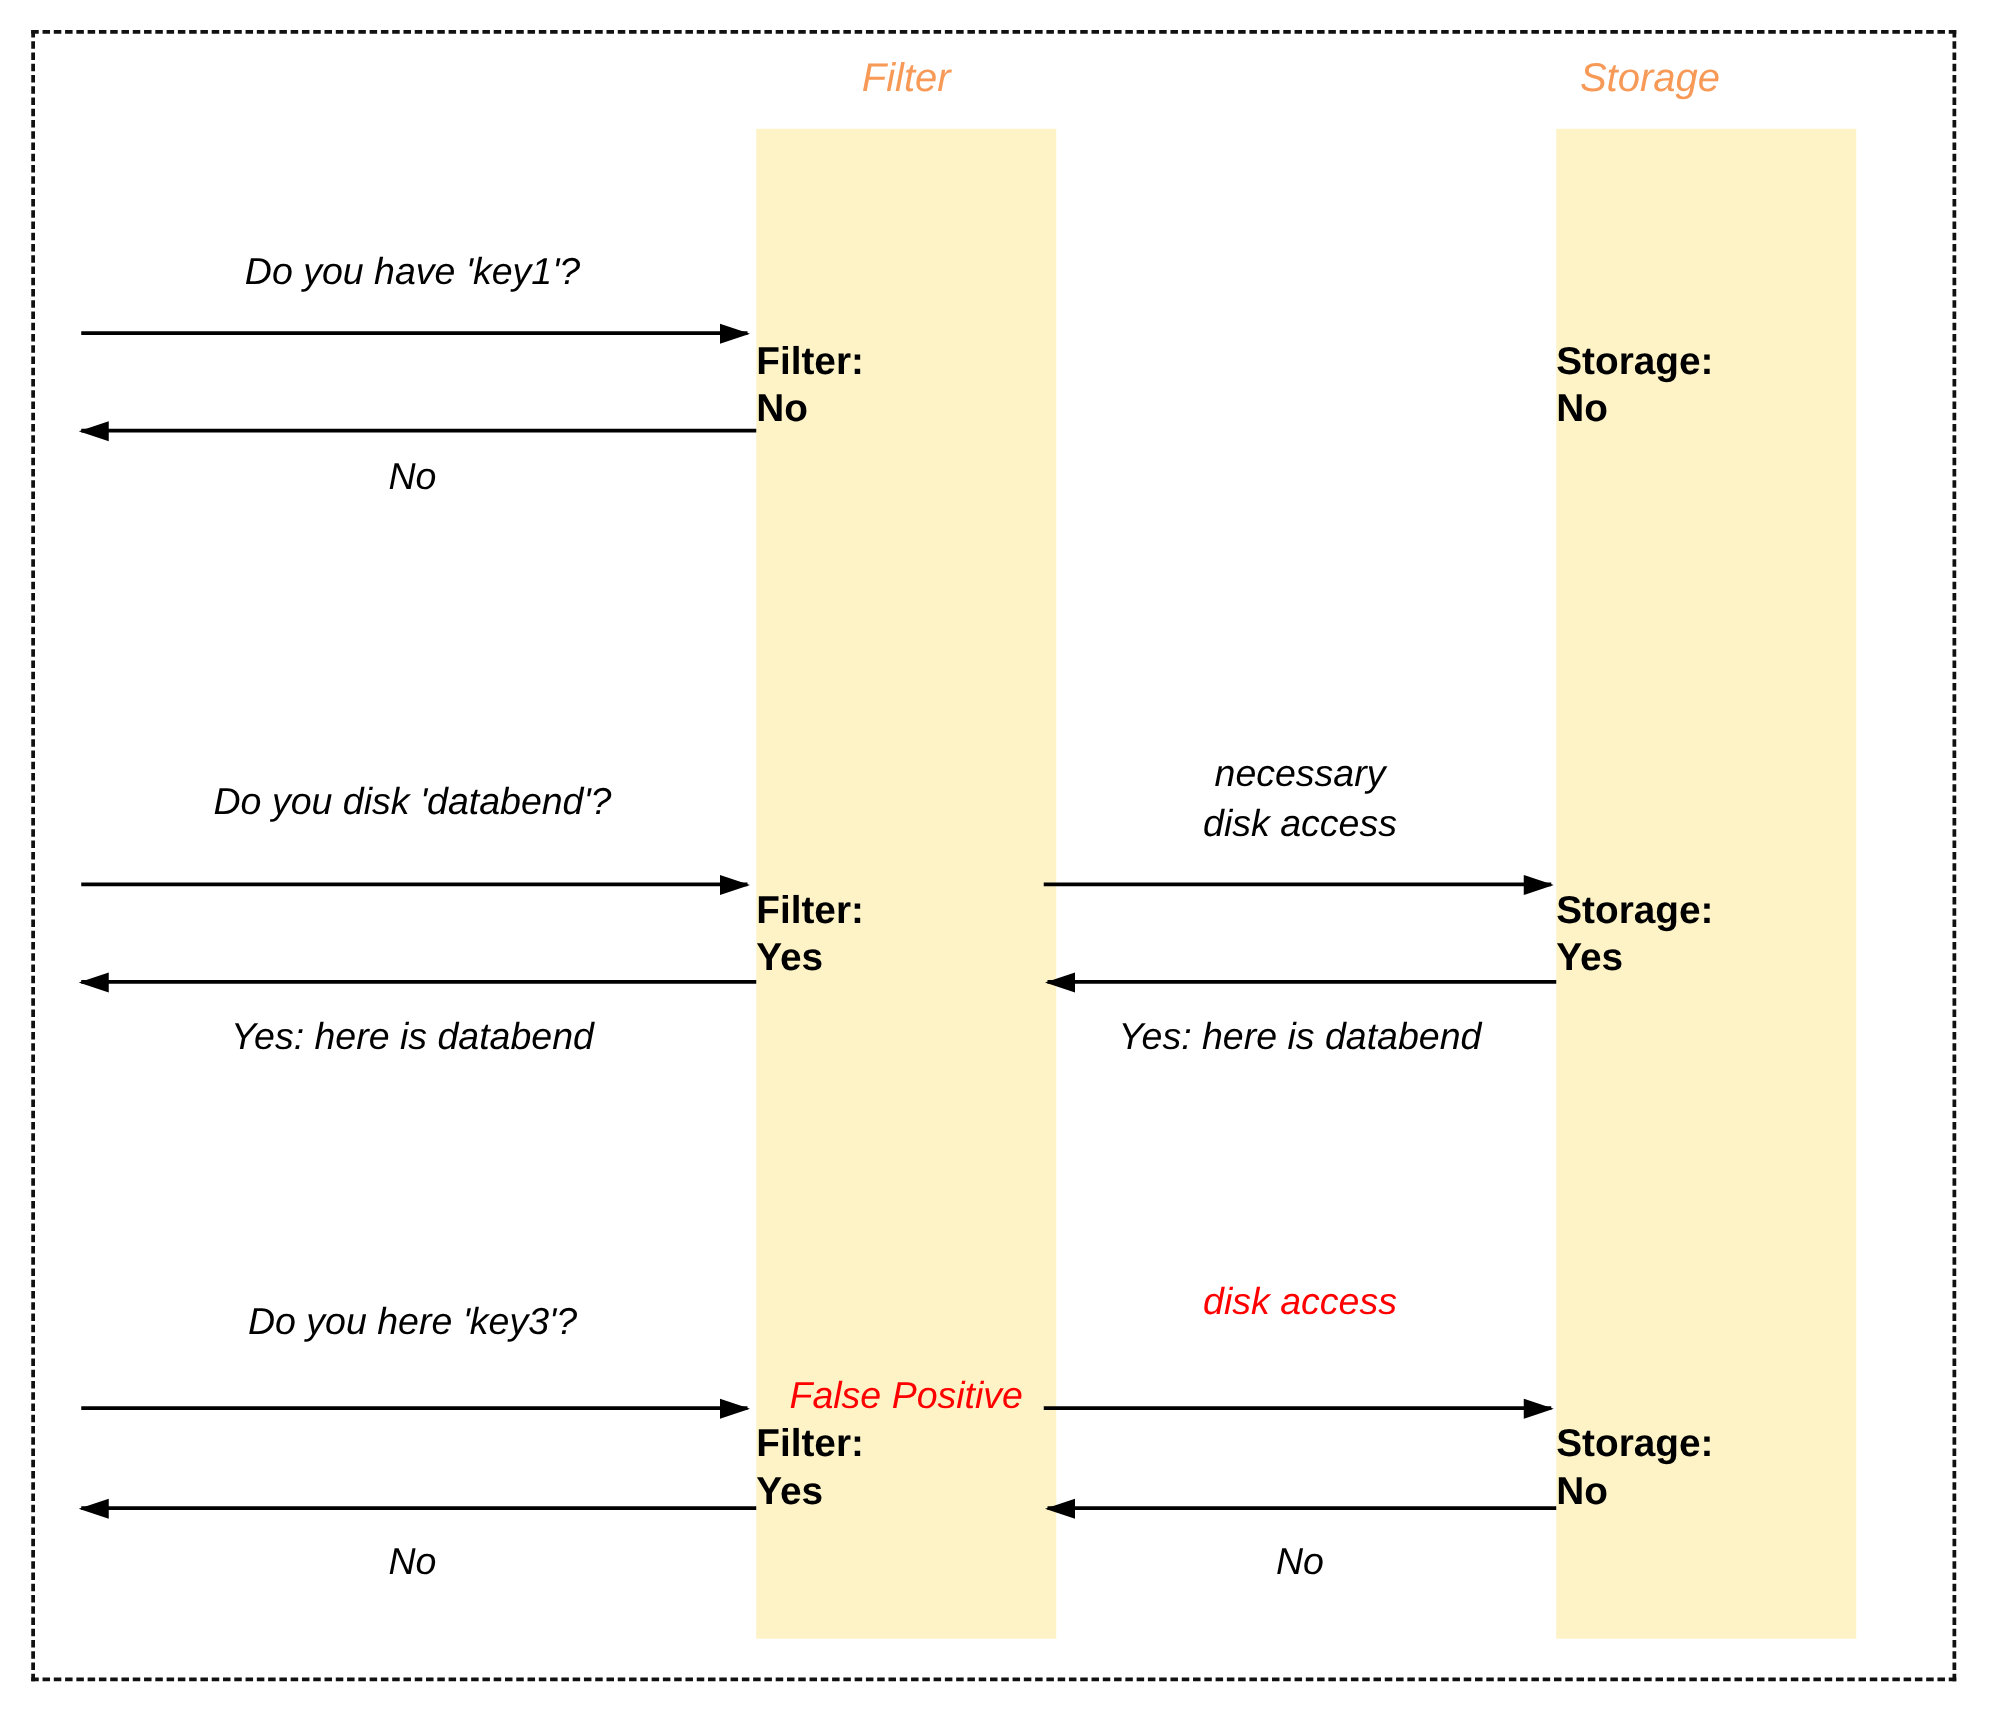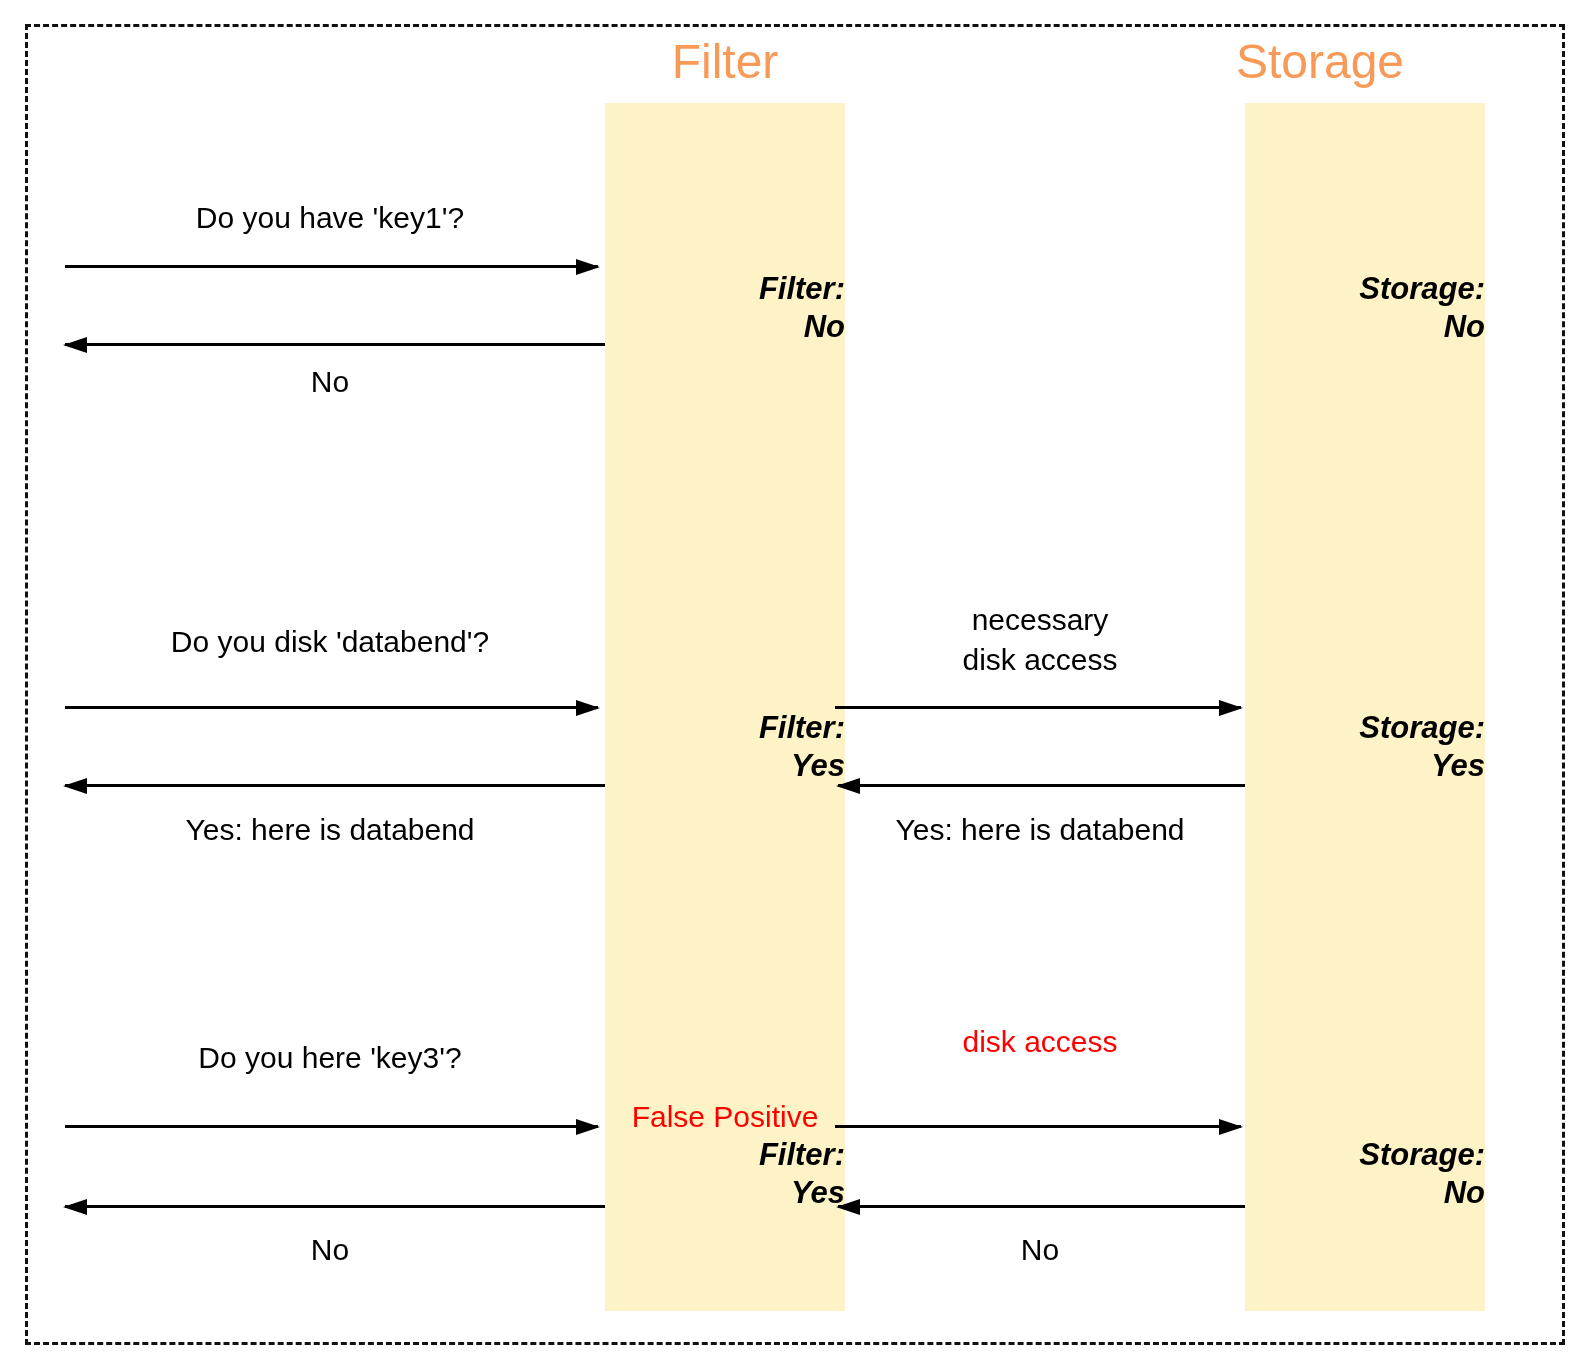--- a/index.html
+++ b/index.html
@@ -22,23 +22,24 @@
     position:absolute;
     left:25px; top:24px;
     width:1534px; height:1315px;
     border:3px dashed #111111;
   }
   .lane-title{
     position:absolute;
     top:38px;
     width:240px;
     text-align:center;
-    font-size:48px;
+    font-size:32px;
     line-height:48px;
     color:var(--lane-title);
+    font-style:italic;
   }
   .lane{
     position:absolute;
     top:103px;
     width:240px;
     height:1208px;
     background:var(--lane-fill);
   }
   .arrow{
     position:absolute;
@@ -64,30 +65,30 @@
     border-style:solid;
     border-width:8px 24px 8px 0;
     border-color:transparent #000000 transparent transparent;
   }
   .label{
     position:absolute;
     font-size:30px;
     line-height:40px;
     text-align:center;
     color:var(--text);
+    font-style:italic;
   }
   .label .label-line{display:block;}
   .state{
     position:absolute;
     font-size:31px;
     line-height:38px;
     font-weight:bold;
-    text-align:right;
+    text-align:left;
     color:var(--text);
-    font-style:italic;
   }
   .state .state-line{display:block;}
   .alert{color:var(--alert);}
 </style>
 </head>
 <body>
 
 <div class="page">
 
   <div class="frame"></div>

